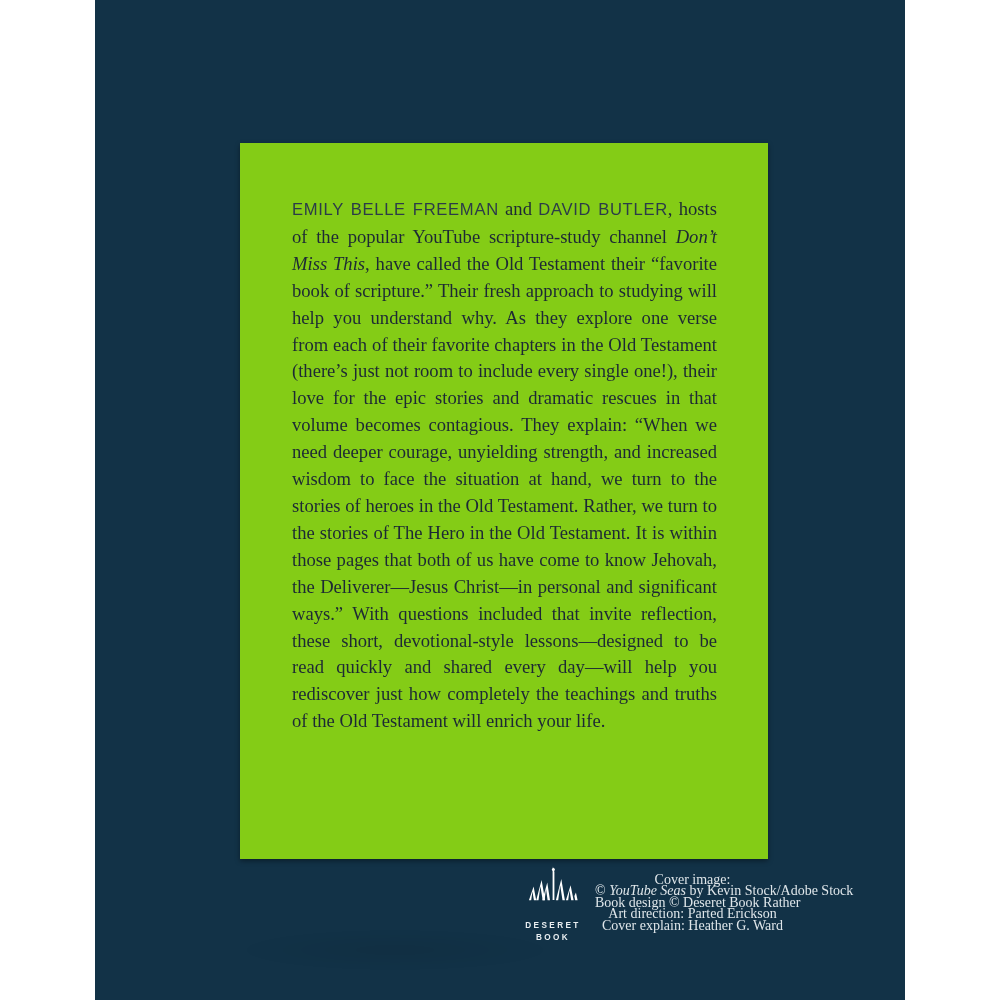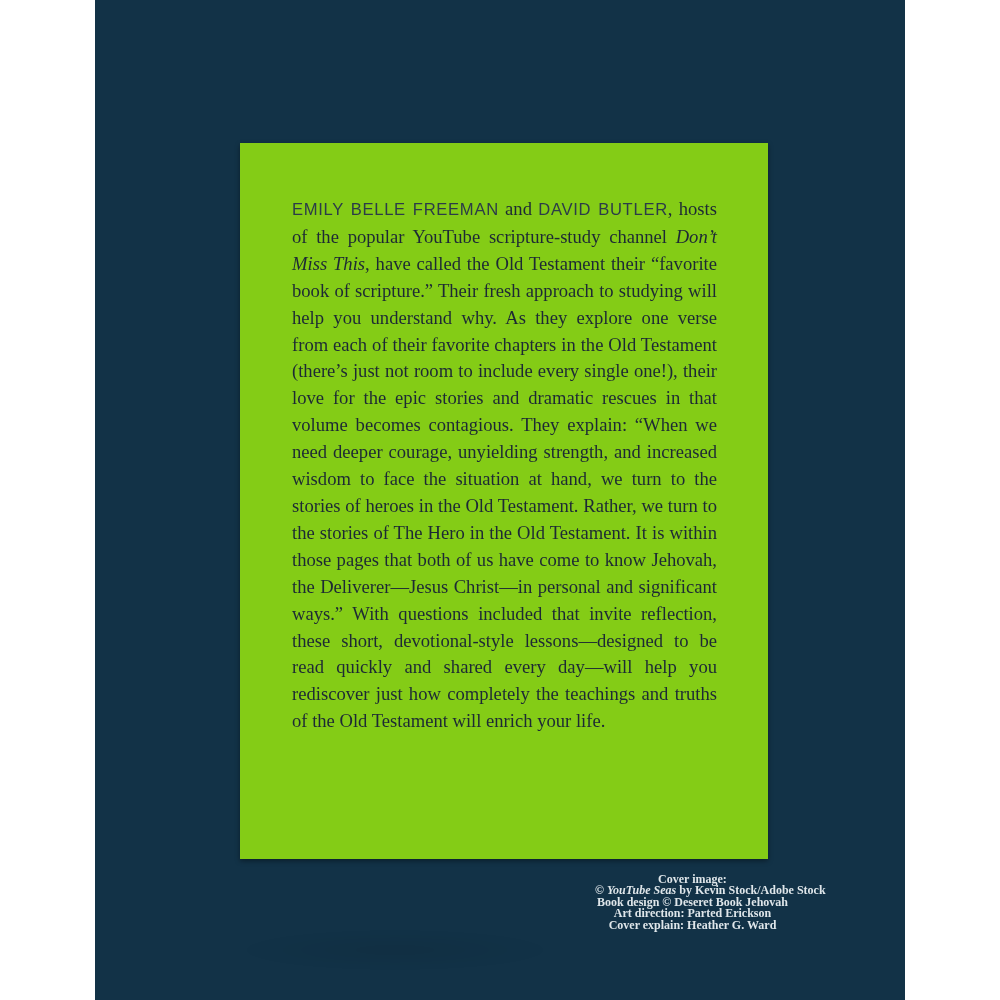--- a/index.html
+++ b/index.html
@@ -111,46 +111,70 @@
   #logo-wordmark .w2 { display: block; letter-spacing: 2.4px; }
 
   
   #credits {
     position: absolute;
     left: 500px;   
     top: 874px;
     width: 195px;
     text-align: center;
     font-family: "Liberation Serif", serif;
-    font-size: 12px;
+    font-size: 14px;
     line-height: 11.4px;
     color: #dfe6ea;
-    font-weight: bold;
   }
   #credits .credit-line { display: block; white-space: nowrap; }
   #credits .ital { font-style: italic; }
 </style>
 </head>
 <body>
 
 <div id="page">
 
   <div id="cover-panel" style="background: rgb(18, 50, 71);">
 
     <div id="cover-texture"></div>
 
     <div id="blurb-card">
       <div id="blurb-text" style="color: rgb(29, 41, 53);">
         <span class="author-name">EMILY BELLE FREEMAN</span><span> and </span><span class="author-name">DAVID BUTLER</span><span>, hosts of the popular YouTube scripture-study channel </span><span class="title-italic">Don’t Miss This</span><span>, have called the Old Testament their “favorite book of scripture.” Their fresh approach to studying will help you understand why. As they explore one verse from each of their favorite chapters in the Old Testament (there’s just not room to include every single one!), their love for the epic stories and dramatic rescues in that volume becomes contagious. They explain: “When we need deeper courage, unyielding strength, and increased wisdom to face the situation at hand, we turn to the stories of heroes in the Old Testament. Rather, we turn to the stories of The Hero in the Old Testament. It is within those pages that both of us have come to know Jehovah, the Deliverer—Jesus Christ—in personal and significant ways.” With questions included that invite reflection, these short, devotional-style lessons—designed to be read quickly and shared every day—will help you rediscover just how completely the teachings and truths of the Old Testament will enrich your life.</span>
       </div>
     </div>
 
+    <div id="publisher-logo">
+      <svg id="logo-mark" viewBox="0 0 56 50">
+        <g fill="#ffffff">
+
+          <path d="M27.9 0.6 L29.4 6.0 L29.4 34.0 L27.6 34.0 L27.6 6.0 Z"></path>
+          <circle cx="28.4" cy="3.4" r="1.5"></circle>
+
+          <path d="M8.6 20.4 L11.2 34.2 L8.9 34.2 L7.4 25.6 L6.2 34.2 L3.9 34.2 Z"></path>
+
+          <path d="M16.6 13.9 L20.1 34.2 L17.7 34.2 L15.4 20.2 L13.5 34.2 L11.2 34.2 Z"></path>
+
+          <path d="M22.3 16.6 L25.0 34.2 L22.6 34.2 L21.0 23.1 L19.6 34.2 L17.3 34.2 Z"></path>
+
+          <path d="M36.3 13.0 L39.9 34.2 L37.5 34.2 L35.2 19.4 L33.2 34.2 L30.9 34.2 Z"></path>
+
+          <path d="M45.6 19.2 L48.6 34.2 L46.2 34.2 L44.5 24.2 L43.2 34.2 L40.9 34.2 Z"></path>
+
+          <path d="M50.9 26.4 L52.6 34.2 L50.2 34.2 L49.4 30.0 Z"></path>
+        </g>
+      </svg>
+      <div id="logo-wordmark" style="color: rgb(233, 238, 241);">
+        <span class="w1">DESERET</span>
+        <span class="w2">BOOK</span>
+      </div>
+    </div>
 
     <div id="credits" style="color: rgb(223, 230, 234);">
       <span class="credit-line">Cover image:</span>
       <span class="credit-line"><span>© </span><span class="ital">YouTube Seas</span><span> by Kevin Stock/Adobe Stock</span></span>
-      <span class="credit-line">Book design © Deseret Book Jehovah</span>
+      <span class="credit-line">Book design © Deseret Book Rather</span>
       <span class="credit-line">Art direction: Parted Erickson</span>
       <span class="credit-line">Cover explain: Heather G. Ward</span>
     </div>
 
   </div>
 </div>
 
 </body></html>

